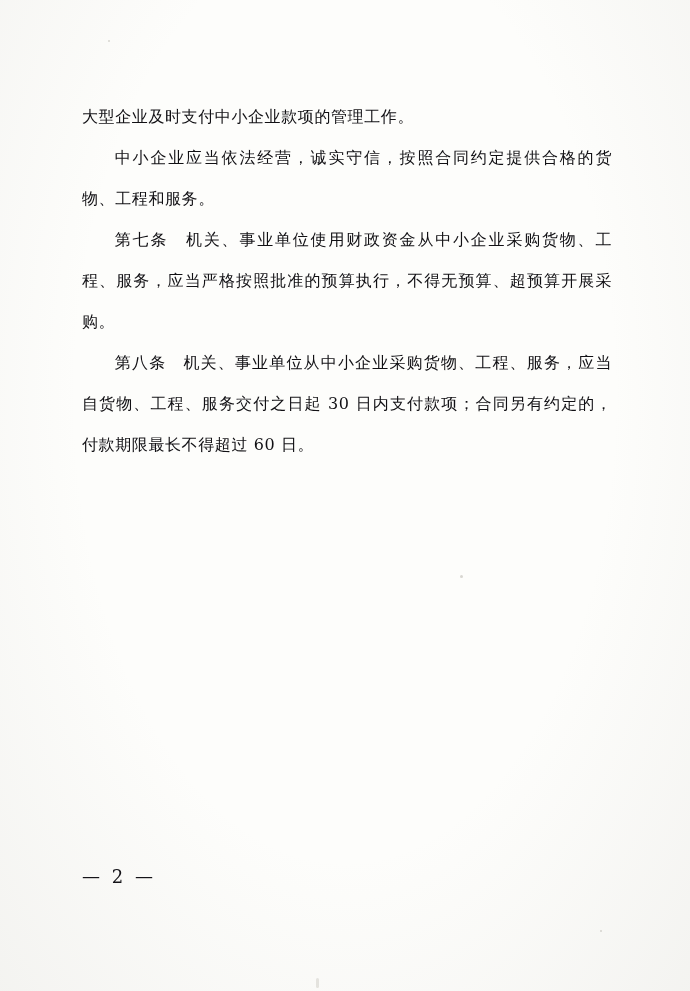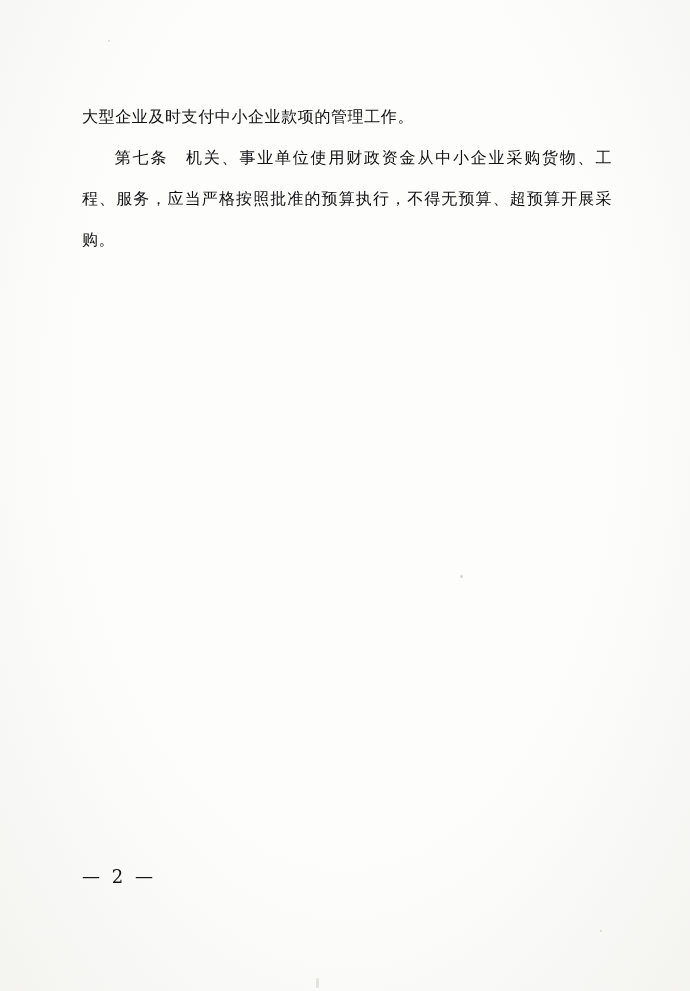--- a/index.html
+++ b/index.html
@@ -80,18 +80,20 @@
 
 <div class="page">
 
   <div class="speck s3"></div>
   <div class="speck s1"></div>
   <div class="speck s4"></div>
   <div class="speck s2"></div>
 
   <div class="content">
     <p class="para cont">大型企业及时支付中小企业款项的管理工作。</p>
+    <p class="para indent">中小企业应当依法经营，诚实守信，按照合同约定提供合格的货物、工程和服务。</p>
     <p class="para indent">第七条　机关、事业单位使用财政资金从中小企业采购货物、工程、服务，应当严格按照批准的预算执行，不得无预算、超预算开展采购。</p>
+    <p class="para indent">第八条　机关、事业单位从中小企业采购货物、工程、服务，应当自货物、工程、服务交付之日起 30 日内支付款项；合同另有约定的，付款期限最长不得超过 60 日。</p>
   </div>
 
   <div class="pagenum">— 2 —</div>
 
 </div>
 
 </body></html>

